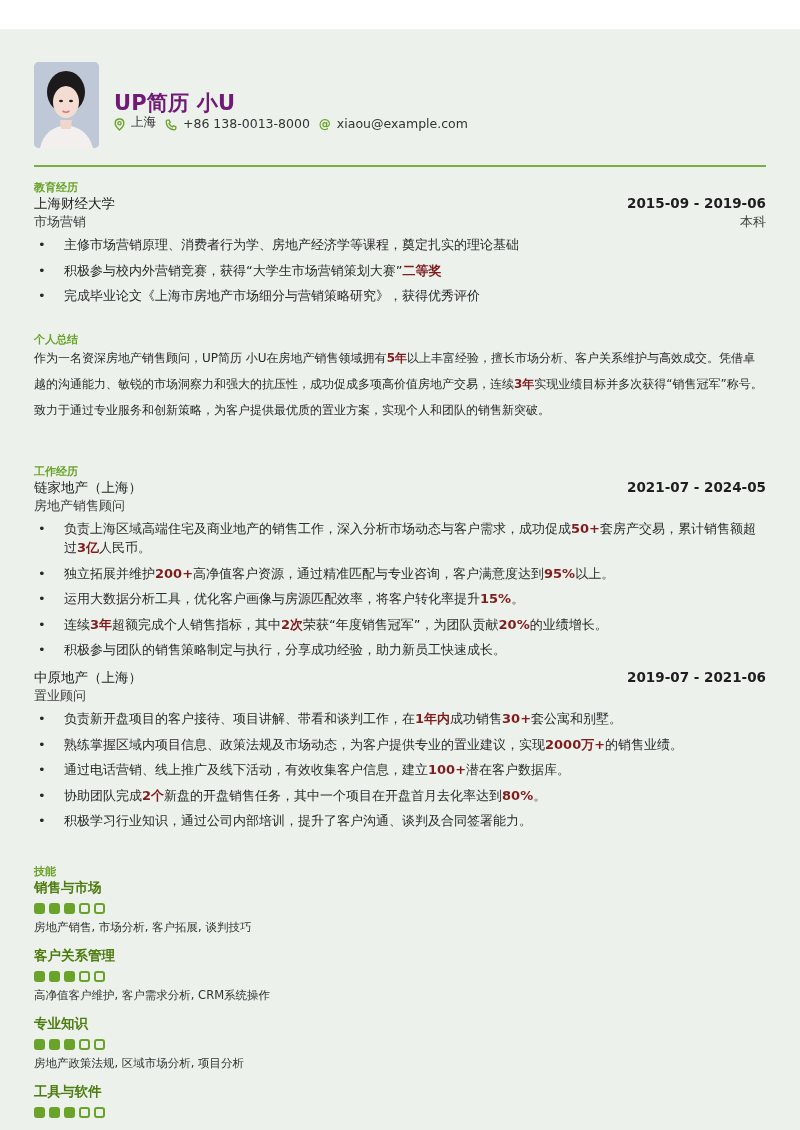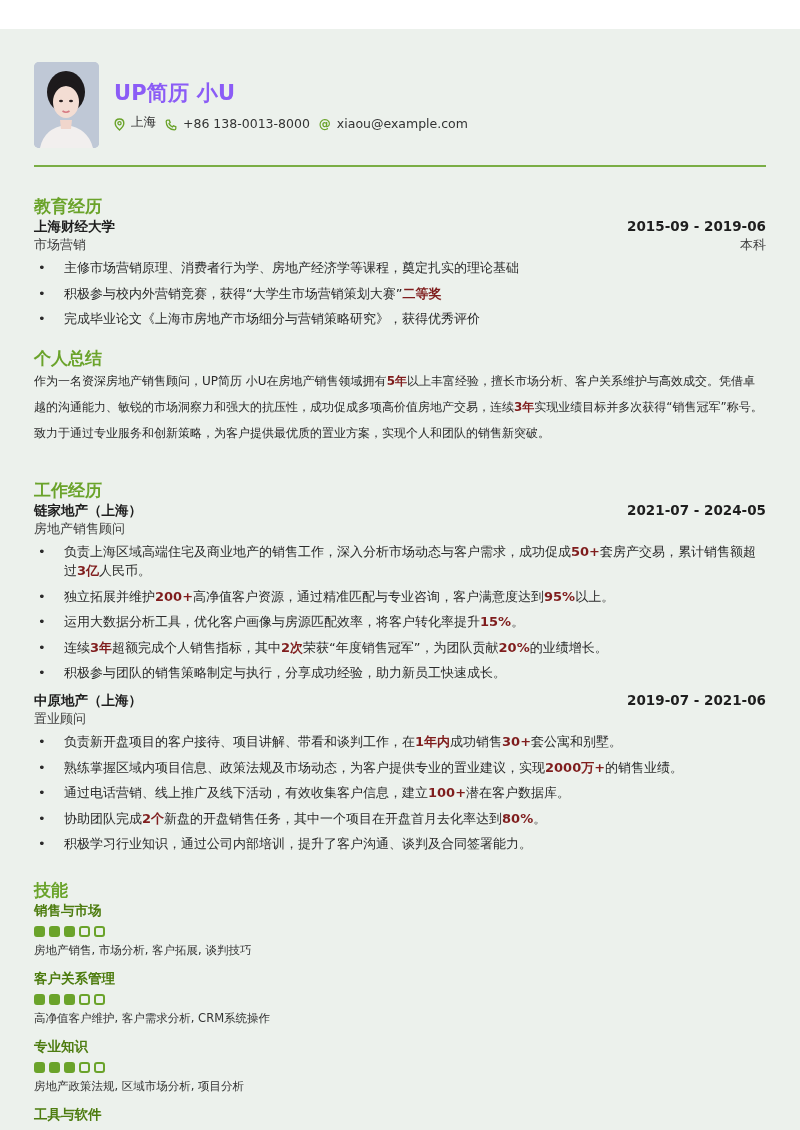--- a/index.html
+++ b/index.html
@@ -6,30 +6,30 @@
   html, body { width: 800px; height: 1130px; overflow: hidden; }
   body { background: #ffffff; font-family: "DejaVu Sans", "Liberation Sans", sans-serif; color: #222; }
   .topstrip { height: 29px; background: #ffffff; }
   .page { position: absolute; top: 29px; left: 0; width: 800px; height: 1101px; background: #ecf1ec; }
   .content { position: absolute; left: 34px; top: 0; width: 732px; }
 
   .header { position: absolute; top: 33px; left: 0; width: 732px; height: 90px; }
   .photo { position: absolute; left: 0; top: 0; width: 65px; height: 86px; border-radius: 5px; overflow: hidden;
            background: linear-gradient(180deg, #c4cbd8 0%, #b7c0cf 100%); }
   .photo svg { display: block; }
-  .name { position: absolute; left: 80px; top: 17px; font-size: 21px; font-weight: bold; color: #8b5cf6; letter-spacing: 0.2px; }
+  .name { position: absolute; left: 80px; top: 27px; font-size: 21px; font-weight: bold; color: #701a75; letter-spacing: 0.2px; }
   .contacts { position: absolute; left: 80px; top: 52px; font-size: 12.5px; color: #333; display: flex; align-items: flex-end; white-space: nowrap; }
   .contacts .ic { color: #6aa32a; font-size: 12px; margin-right: 6px; display: inline-flex; }
   .contacts .txt { margin-right: 9px; }
 
   .divider { position: absolute; top: 136px; left: 0; width: 732px; height: 1.5px; background: #7aae45; }
 
-  .section-title { color: #6aa32a; font-weight: bold; font-size: 17px; margin-top: 15px; }
+  .section-title { color: #6aa32a; font-weight: bold; font-size: 11px; }
   .row { display: flex; justify-content: space-between; align-items: baseline; }
-  .org { font-weight: bold; font-size: 13.5px; color: #1e1e1e; }
+  .org { font-weight: normal; font-size: 13.5px; color: #1e1e1e; }
   .date { font-weight: bold; font-size: 13.5px; color: #1e1e1e; }
   .sub { font-size: 13px; color: #404040; }
   ul.bullets { list-style: none; margin-top: 4px; }
   ul.bullets li { position: relative; padding-left: 30px; font-size: 13px; line-height: 19px; color: #2b2b2b; margin-bottom: 6.5px; }
   ul.bullets li::before { content: "•"; position: absolute; left: 4px; top: 0; color: #2b2b2b; font-size: 13px; }
   .para { font-size: 12px; line-height: 26px; color: #2b2b2b; }
   b { color: #7f1d1d; }
 
   .sec { position: absolute; left: 0; width: 732px; }
   .skill-name { font-weight: bold; font-size: 13.5px; color: #4d7c0f; }

